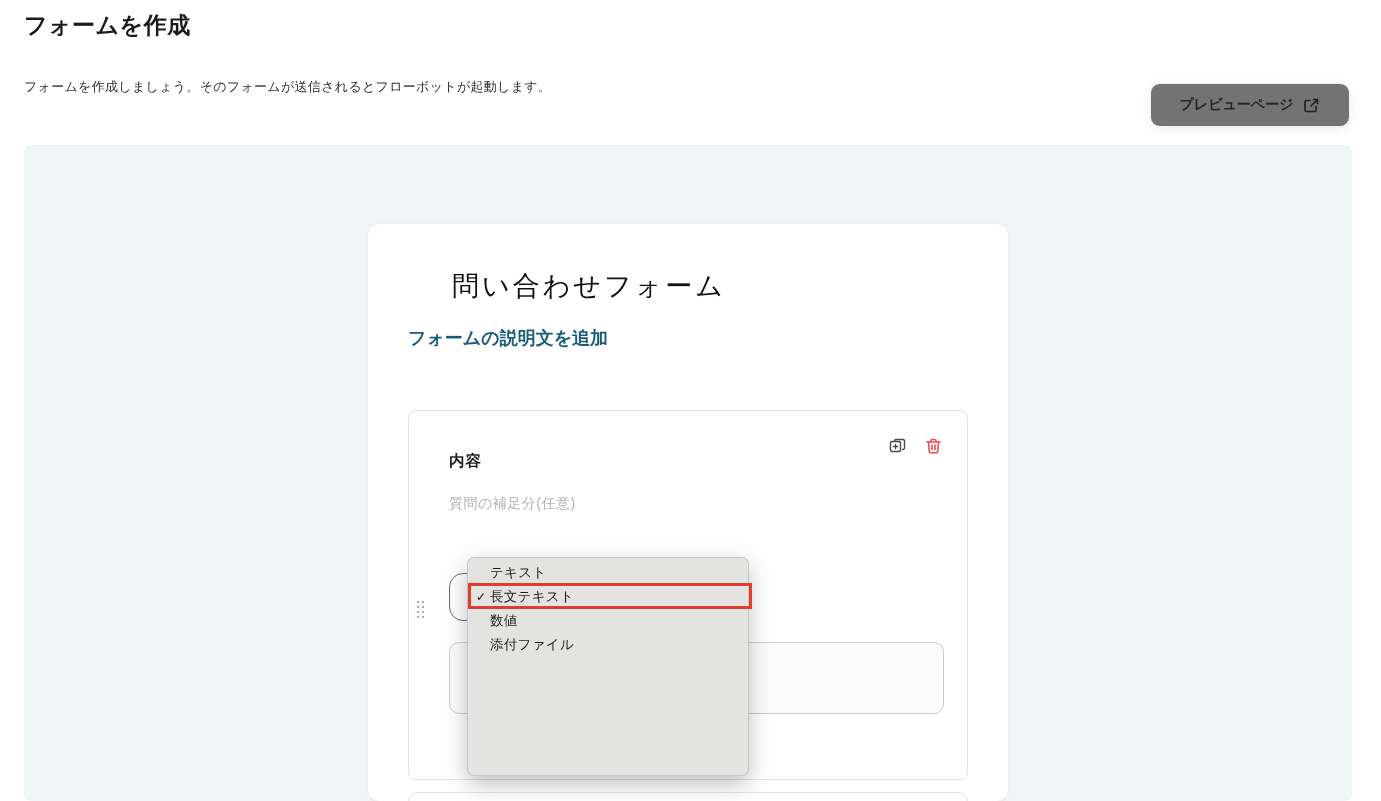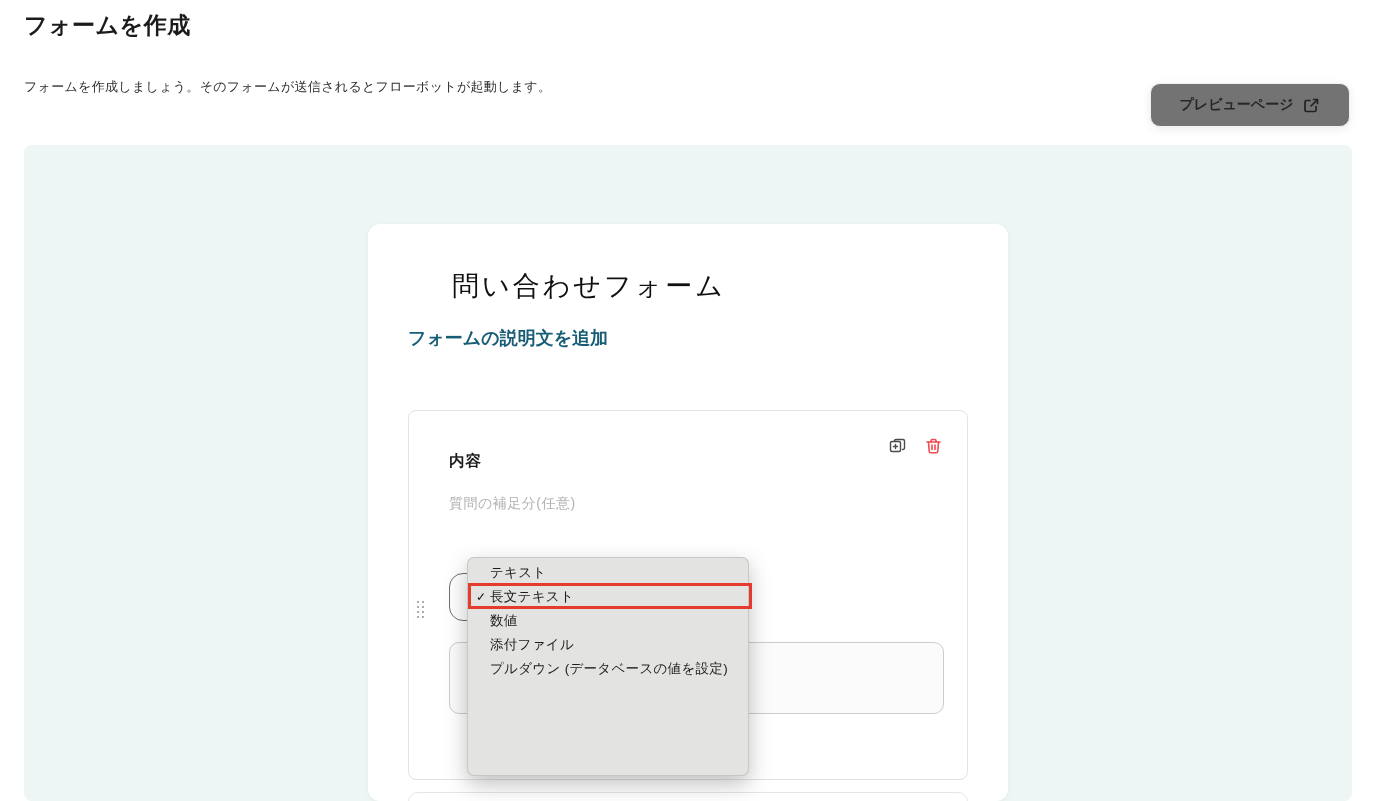--- a/index.html
+++ b/index.html
@@ -138,18 +138,14 @@
     <span class="label">長文テキスト</span>
   </div>
     <div class="menu-item">
     <span class="check"></span>
     <span class="label">数値</span>
   </div>
     <div class="menu-item">
     <span class="check"></span>
     <span class="label">添付ファイル</span>
   </div>
-    <div class="menu-item">
-    <span class="check"></span>
-    <span class="label">プルダウン (データベースの値を設定)</span>
-  </div>
     <div class="abs annotation-box"></div>
 </div>
 
 </body></html>

